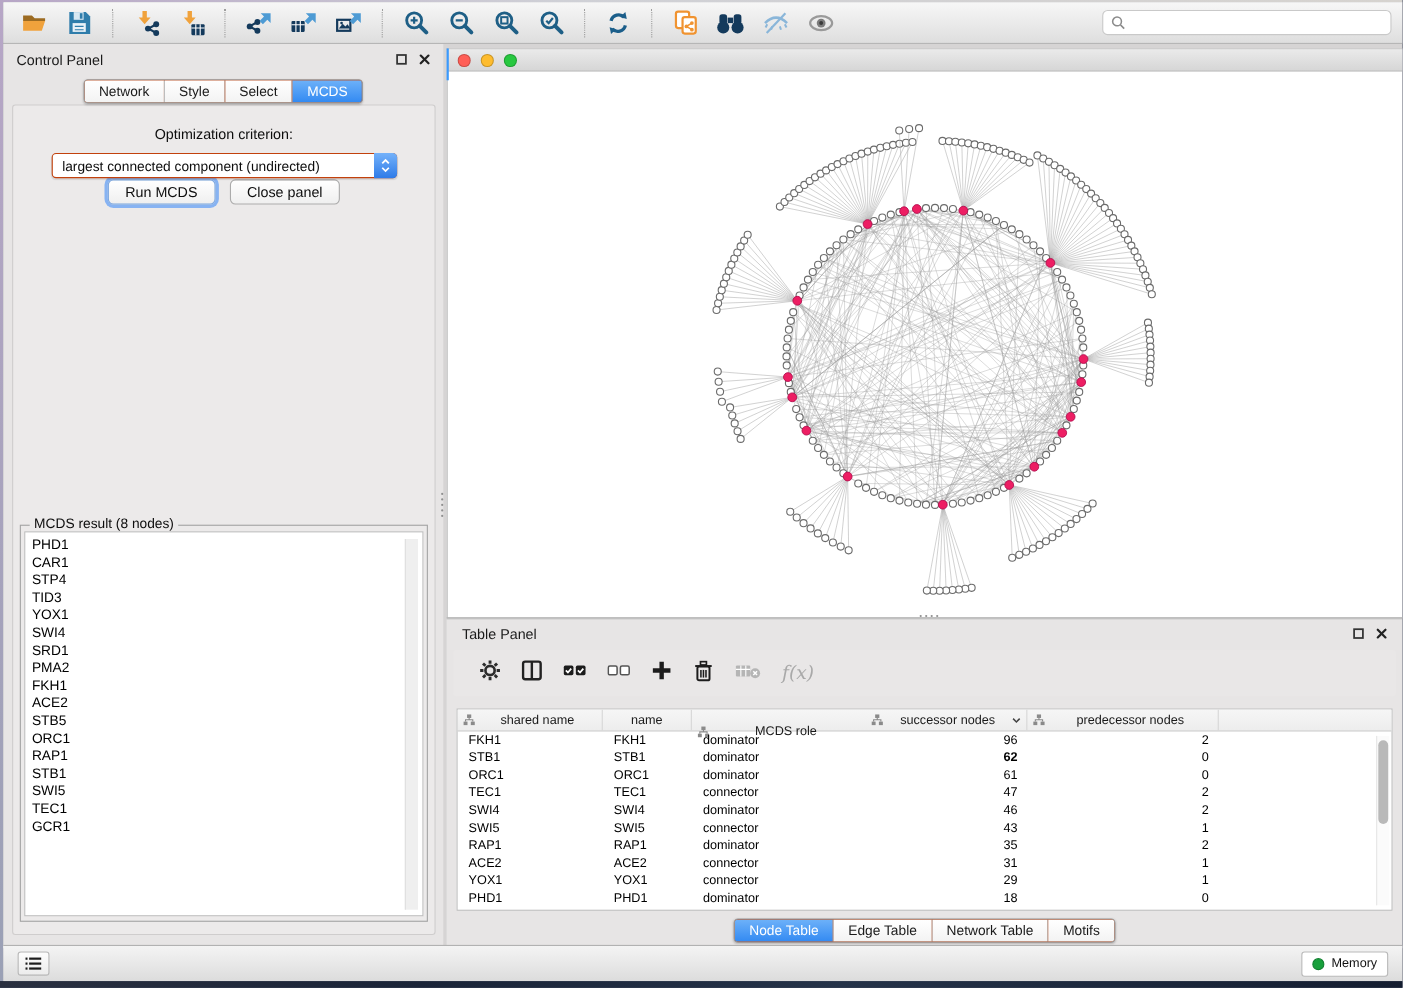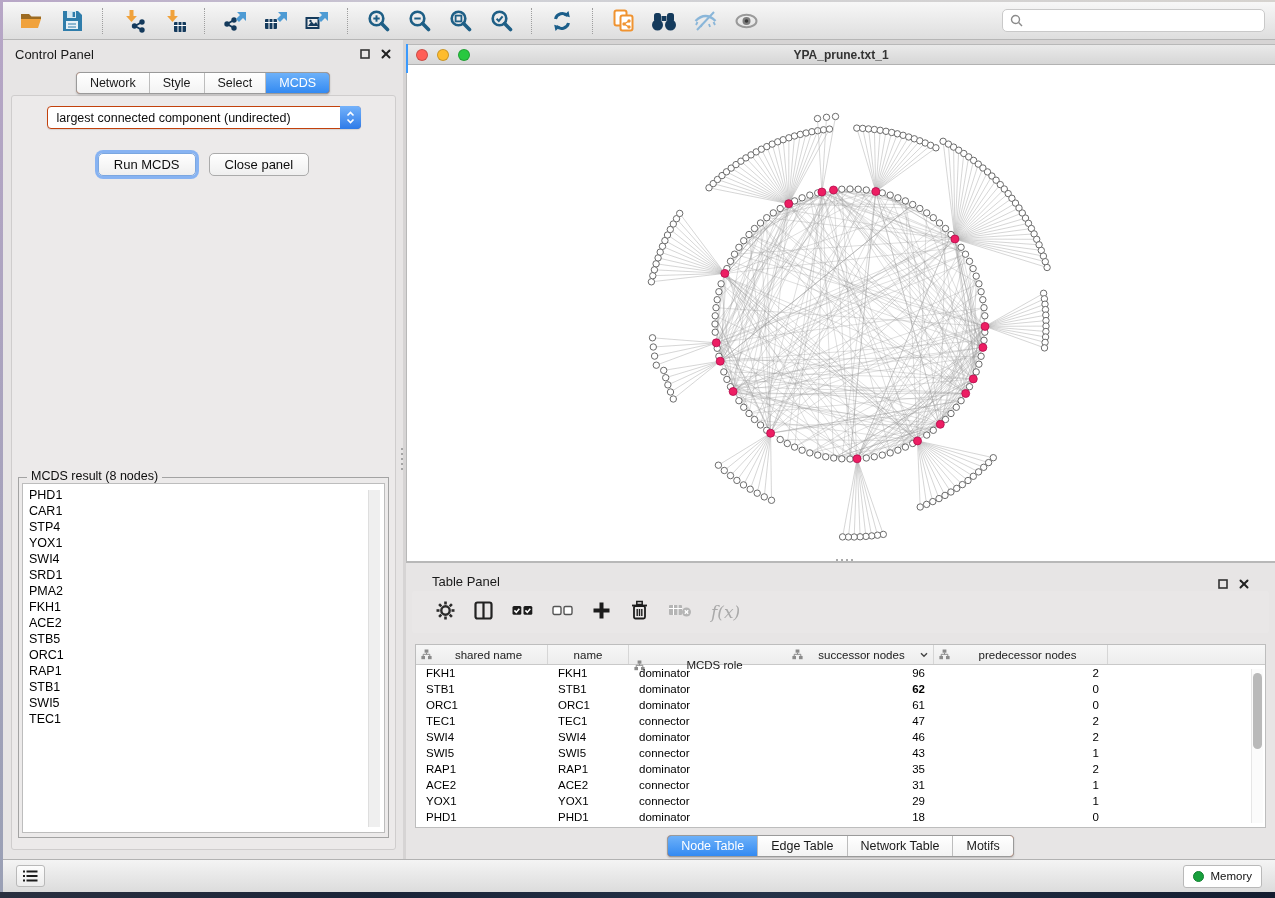--- a/index.html
+++ b/index.html
@@ -36,21 +36,21 @@
   .seg-tab.active{background:linear-gradient(#6db1f9,#338af2);color:#fff}
   .cp-inner{position:absolute;left:8px;right:7px;top:55px;bottom:12px;background:#eceaea;
        border:1px solid #cfcdcd;border-radius:3px}
   .opt-label{margin-top:18px;text-align:center;font-size:13px;color:#0d0d0d}
   .cp-select{margin:10px auto 0;width:314px;height:23px;background:#fff;border:1px solid #c2410c;
        border-radius:4px;position:relative;font-size:12.5px;color:#0d0d0d;
        display:flex;align-items:center;padding-left:9px;box-shadow:0 1px 1px rgba(0,0,0,.1)}
   .sel-cap{position:absolute;right:-1px;top:-1px;bottom:-1px;width:21px;
        background:linear-gradient(#74b2fa,#2e7be8);border-radius:0 4px 4px 0;
        display:flex;align-items:center;justify-content:center}
-  .cp-buttons{margin-top:24px;display:flex;justify-content:center;gap:13px}
+  .cp-buttons{margin-top:1px;display:flex;justify-content:center;gap:13px}
   .btn{height:23px;padding:0 15px;background:linear-gradient(#fff,#efefef);border:1px solid #ababab;
        border-radius:5px;font-size:13px;color:#0d0d0d;display:flex;align-items:center}
   .btn.focused{box-shadow:0 0 0 3px rgba(110,165,244,.8);border-color:#7ba7e0}
   .groupbox{position:absolute;left:6px;right:6px;top:381px;bottom:11px;border:1px solid #a3a3a3}
   .groupbox-label{position:absolute;top:-9px;left:8px;background:#eceaea;padding:0 4px;
        font-size:12.5px;color:#0d0d0d}
   .mcds-list{position:absolute;left:3px;right:3px;top:5px;bottom:4px;background:#fff;
        border:1px solid #bdbdbd;overflow:hidden;padding:3px 0 0 6px;font-size:12.5px;
        line-height:16px;color:#000}
   .mcds-track{position:absolute;right:4px;top:6px;bottom:5px;width:12px;background:#efefef;
@@ -72,21 +72,21 @@
   .pinknode{fill:#ed1e63;stroke:#b30d4e;stroke-width:.8}
 
   
   .vgrip{position:absolute;left:398px;top:446px;display:flex;flex-direction:column;gap:3px;z-index:2}
   .hgrip{position:absolute;left:833px;top:557px;display:flex;gap:3px;z-index:2}
   .grip-dot{width:2px;height:2px;border-radius:50%;background:#8f8f8f}
 
   
   .table-panel{position:absolute;left:403px;top:560px;right:0;bottom:30px;background:#e7e5e5;
        border-top:1px solid #b8b8b8}
-  .tp-header{height:26px;display:flex;align-items:flex-end;padding:0 26px;font-size:13px;color:#1a1a1a}
+  .tp-header{height:26px;display:flex;align-items:center;padding:0 14px;font-size:13px;color:#1a1a1a}
   .tp-toolbar{height:42px;display:flex;align-items:center;padding:0 24px;gap:19px;
        background:#e9e7e7;margin:2px 6px 0 6px;border-radius:3px}
   .fx{font-family:"DejaVu Serif",serif;font-style:italic;font-size:17px;color:#a9a9a9}
   .node-table{position:absolute;left:9px;right:9px;top:81px;bottom:34px;background:#fff;
        border:1px solid #bdbdbd;overflow:hidden}
   .nt-header{display:flex;height:20px;background:linear-gradient(#f6f6f6,#ededed);
        border-bottom:1px solid #c9c9c9}
   .th{display:flex;align-items:center;border-right:1px solid #d6d6d6;font-size:11.5px;
        color:#1a1a1a;padding:0 5px;gap:3px;flex:none}
   .th .lbl{flex:1;text-align:center;white-space:nowrap;overflow:hidden}
@@ -301,68 +301,70 @@
     </div>
     <div class="cp-tabs">
         <div class="seg">
           <div class="seg-tab">Network</div>
           <div class="seg-tab">Style</div>
           <div class="seg-tab">Select</div>
           <div class="seg-tab active">MCDS</div>
         </div>
       </div>
     <div class="cp-inner">
+      <div class="opt-label">Optimization criterion:</div>
       <div class="cp-select">
         <span>largest connected component (undirected)</span>
         <span class="sel-cap">
           <svg width="9" height="13" viewBox="0 0 9 13">
               <path d="M1.5 4.5L4.5 1.5L7.5 4.5" fill="none" stroke="#fff" stroke-width="1.6"></path>
               <path d="M1.5 8.5L4.5 11.5L7.5 8.5" fill="none" stroke="#fff" stroke-width="1.6"></path>
             </svg>
         </span>
       </div>
       <div class="cp-buttons">
         <div class="btn focused">Run MCDS</div>
         <div class="btn">Close panel</div>
       </div>
       <div class="groupbox">
         <span class="groupbox-label">MCDS result (8 nodes)</span>
         <div class="mcds-list">
           <div>
               <div>PHD1</div>
               <div>CAR1</div>
               <div>STP4</div>
+              <div>TID3</div>
               <div>YOX1</div>
               <div>SWI4</div>
               <div>SRD1</div>
               <div>PMA2</div>
               <div>FKH1</div>
               <div>ACE2</div>
               <div>STB5</div>
               <div>ORC1</div>
               <div>RAP1</div>
               <div>STB1</div>
               <div>SWI5</div>
               <div>TEC1</div>
+              <div>GCR1</div>
             </div>
           <div class="mcds-track"></div>
         </div>
       </div>
     </div>
   </div>
 
   <div class="blue-sliver"></div>
   <div class="network-window">
     <div class="nw-titlebar">
       <span class="traffic">
         <span class="light" style="background:#ff5f57"></span>
         <span class="light" style="background:#febc2e"></span>
         <span class="light" style="background:#28c840"></span>
       </span>
-      <span class="nw-title">YPA_prune.txt_1</span>
     </div>
     <svg class="netsvg" width="871" height="495">
         <line x1="381.7" y1="137.7" x2="336.7" y2="341.3" class="chord"></line>
         <line x1="381.7" y1="137.7" x2="538.5" y2="353.5" class="chord"></line>
         <line x1="381.7" y1="137.7" x2="323.5" y2="195.3" class="chord"></line>
         <line x1="381.7" y1="137.7" x2="566.1" y2="313.4" class="chord"></line>
         <line x1="381.7" y1="137.7" x2="532.5" y2="359.0" class="chord"></line>
         <line x1="381.7" y1="137.7" x2="323.5" y2="320.7" class="chord"></line>
         <line x1="381.7" y1="137.7" x2="316.8" y2="210.1" class="chord"></line>
         <line x1="381.7" y1="137.7" x2="314.1" y2="298.2" class="chord"></line>

